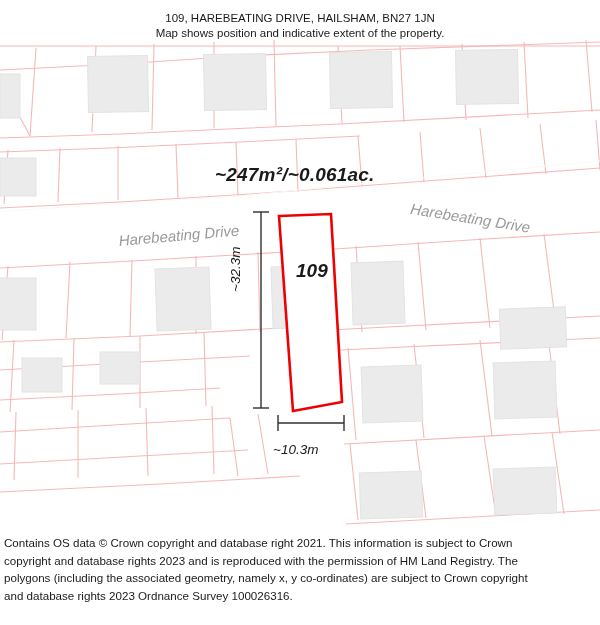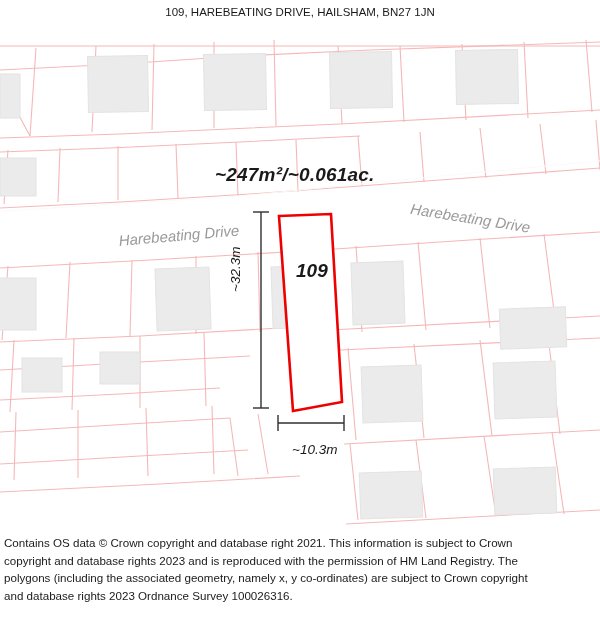--- a/index.html
+++ b/index.html
@@ -19,21 +19,21 @@
     width: 600px;
     height: 625px;
   }
   
   .header {
     position: absolute;
     top: 0; left: 0;
     width: 600px;
     height: 40px;
     text-align: center;
-    padding-top: 5px;
+    padding-top: 11px;
     box-sizing: border-box;
   }
   .header .title {
     font-size: 11.5px;
     line-height: 15px;
     color: #1a1a1a;
   }
   .header .subtitle {
     font-size: 11.5px;
     line-height: 15px;
@@ -74,21 +74,21 @@
     left: 228px;
     top: 252px;
     font-size: 13.5px;
     color: #1a1a1a;
     transform: rotate(-90deg);
     transform-origin: left top;
     white-space: nowrap;
   }
   .dim-horizontal {
     position: absolute;
-    left: 292px;
+    left: 273px;
     top: 402px;
     font-size: 13.5px;
     color: #1a1a1a;
     white-space: nowrap;
   }
   .street-a {
     position: absolute;
     left: 118px;
     top: 192px;
     font-size: 15px;
@@ -120,20 +120,21 @@
     color: #1a1a1a;
   }
 </style>
 </head>
 <body>
 
 <div class="page">
 
   <div class="header">
     <div class="title">109, HAREBEATING DRIVE, HAILSHAM, BN27 1JN</div>
+    <div class="subtitle">Map shows position and indicative extent of the property.</div>
   </div>
 
   <div class="map">
     <svg width="600" height="490" viewBox="0 0 600 490" xmlns="http://www.w3.org/2000/svg">
 
       <g stroke="#f5b8b8" stroke-width="1.1" fill="none">
 
         <path d="M0 6 L600 6"></path>
         <path d="M0 30 L120 24 L240 16 L370 10 L600 2"></path>
         <path d="M36 8 L30 96"></path>

